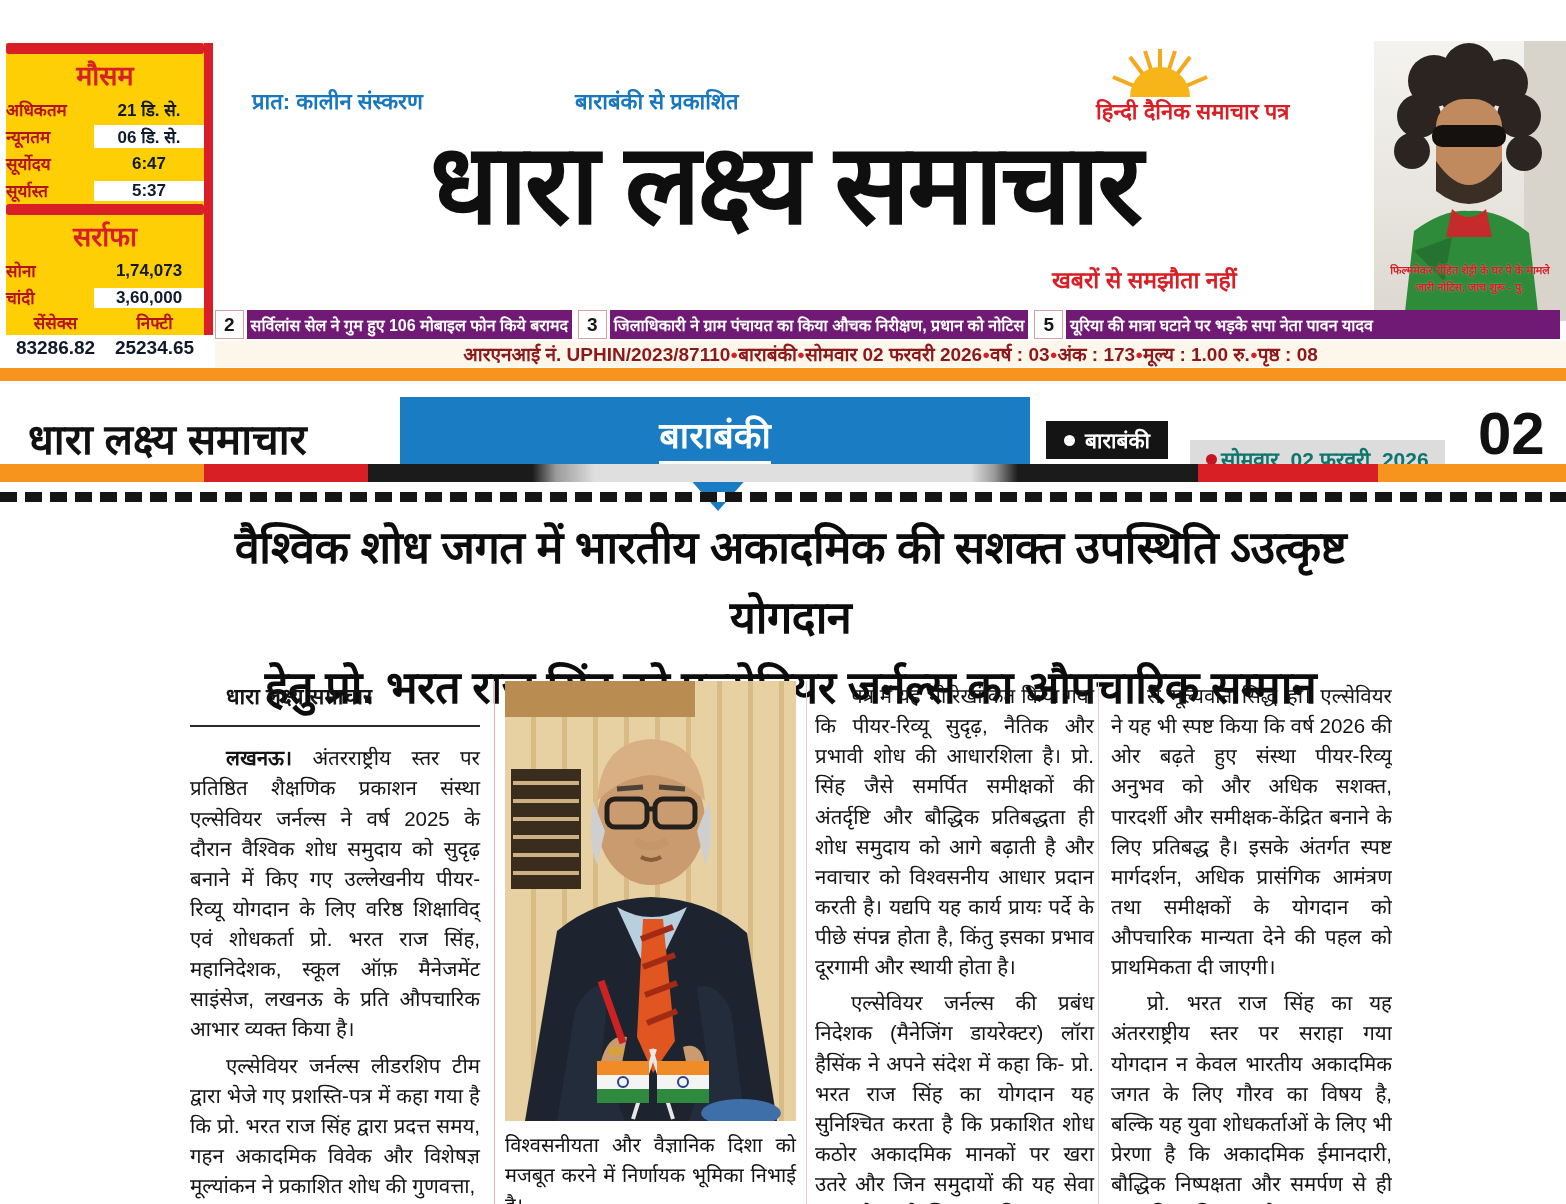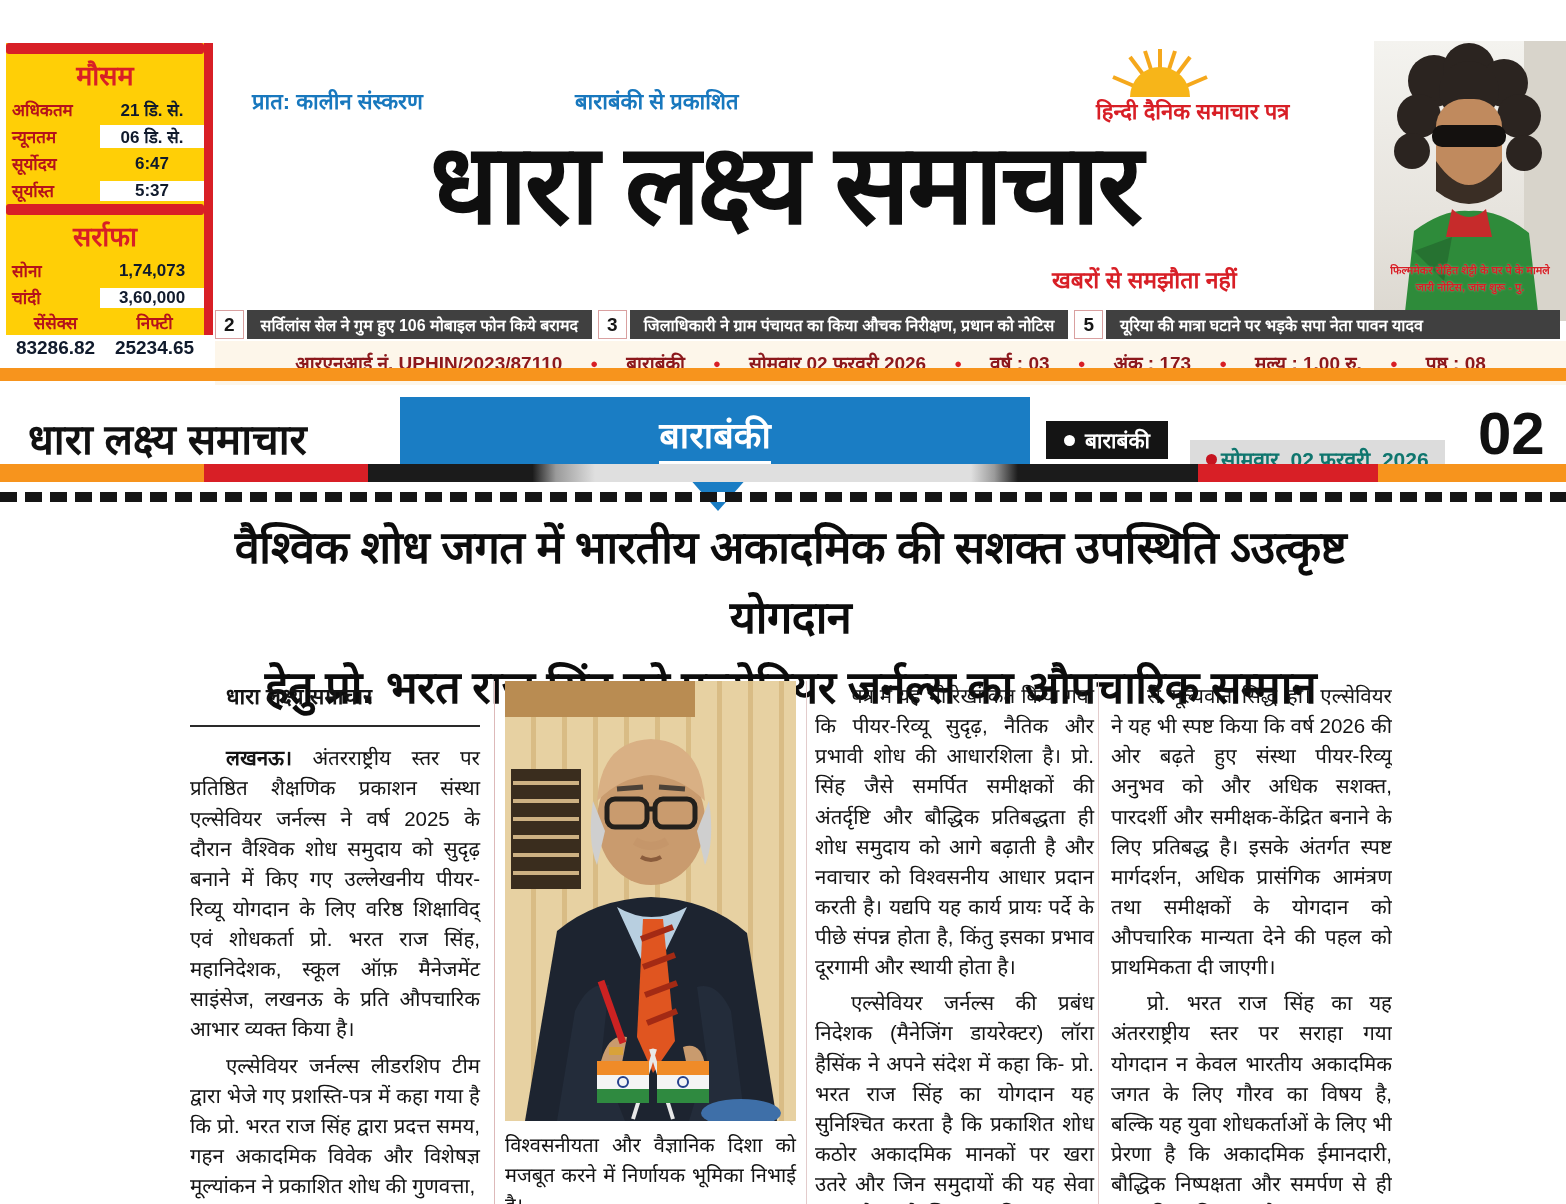--- a/index.html
+++ b/index.html
@@ -5,21 +5,21 @@
   html,body{margin:0;padding:0;background:#fff;}
   body{font-family:"Liberation Sans","DejaVu Sans",sans-serif;}
   .page{position:relative;width:1566px;height:1204px;background:#fff;overflow:hidden;margin-top:37px;}
 
   
   .wbox{position:absolute;left:6px;top:6px;width:198px;height:292px;background:#ffcf06;
         border-right:9px solid #d81f26;box-sizing:content-box;}
   .redbar{height:11px;background:#d81f26;border-radius:3px;}
   .wtitle{text-align:center;font-size:27px;font-weight:bold;color:#d81f26;padding:2px 0 3px;}
   .wrow{display:flex;align-items:center;height:27px;font-weight:bold;font-size:17px;}
-  .wrow .lbl{flex:0 0 88px;color:#b5121b;padding-left:6px;}
+  .wrow .lbl{flex:0 0 88px;color:#b5121b;padding-left:0;}
   .wrow .val{flex:1;color:#101a2c;text-align:center;}
   .row-alt .val{background:#fff;}
   .idxrow{display:flex;height:26px;font-weight:bold;font-size:17px;color:#b5121b;}
   .idxrow div{flex:1;text-align:center;}
   .numrow{display:flex;height:28px;font-weight:bold;font-size:19px;color:#101a2c;background:#fff;}
   .numrow div{flex:1;text-align:center;}
 
   
   .ed-note{position:absolute;left:252px;top:48px;font-size:22px;font-weight:bold;color:#1878be;}
   .pub-from{position:absolute;left:575px;top:48px;font-size:22px;font-weight:bold;color:#1878be;}
@@ -32,27 +32,27 @@
   
   .mphoto{position:absolute;right:0;top:4px;width:192px;height:280px;background:linear-gradient(180deg,#f4f3ef 0%,#e7e4de 60%,#dcd8d0 100%);overflow:hidden;}
   .mphoto svg{position:absolute;left:0;top:0;}
   .mphoto-txt{position:absolute;left:0;right:0;bottom:26px;text-align:center;color:#d81f26;
               font-size:11px;font-weight:bold;line-height:1.5;text-shadow:0 0 2px rgba(255,255,255,.4);}
 
   
   .ticker{position:absolute;left:215px;top:273px;right:0;height:29px;display:flex;align-items:stretch;}
   .tick-num{background:#fff;border:1px solid #d9a0a0;color:#161616;font-weight:bold;font-size:19px;
             display:flex;align-items:center;justify-content:center;padding:0 8px;margin-right:3px;}
-  .tick-txt{background:#404040;color:#fff;font-weight:bold;font-size:16px;display:flex;align-items:center;
-            padding:0 14px;margin-right:6px;white-space:nowrap;}
+  .tick-txt{background:#701a75;color:#fff;font-weight:bold;font-size:16px;display:flex;align-items:center;
+            padding:0 4px;margin-right:6px;white-space:nowrap;}
   .tick-txt.grow{flex:1;}
 
   
-  .publine{position:absolute;left:215px;top:304px;right:0;height:44px;display:flex;align-items:center;
-           justify-content:center;gap:28px;background:#fdf6ea;}
+  .publine{position:absolute;left:215px;top:304px;right:0;height:26px;display:flex;align-items:center;
+           justify-content:center;gap:0;background:#fdf6ea;}
   .publine .seg{color:#8c181c;font-weight:bold;font-size:19px;white-space:nowrap;}
   .publine .dot{color:#d81f26;font-size:13px;}
   .orangebar{position:absolute;left:0;top:331px;width:1566px;height:13px;background:#f7941d;}
 
   
   .sec-title{position:absolute;left:28px;top:372px;font-size:42px;font-weight:800;color:#111;}
   .sec-blue{position:absolute;left:400px;top:360px;width:630px;height:80px;background:#1a7dc4;
             display:flex;align-items:center;justify-content:center;}
   .sec-blue span{color:#fff;font-size:36px;font-weight:bold;border-bottom:3px solid #fff;padding-bottom:2px;}
   .sec-arrow{position:absolute;left:688px;top:440px;width:0;height:0;

